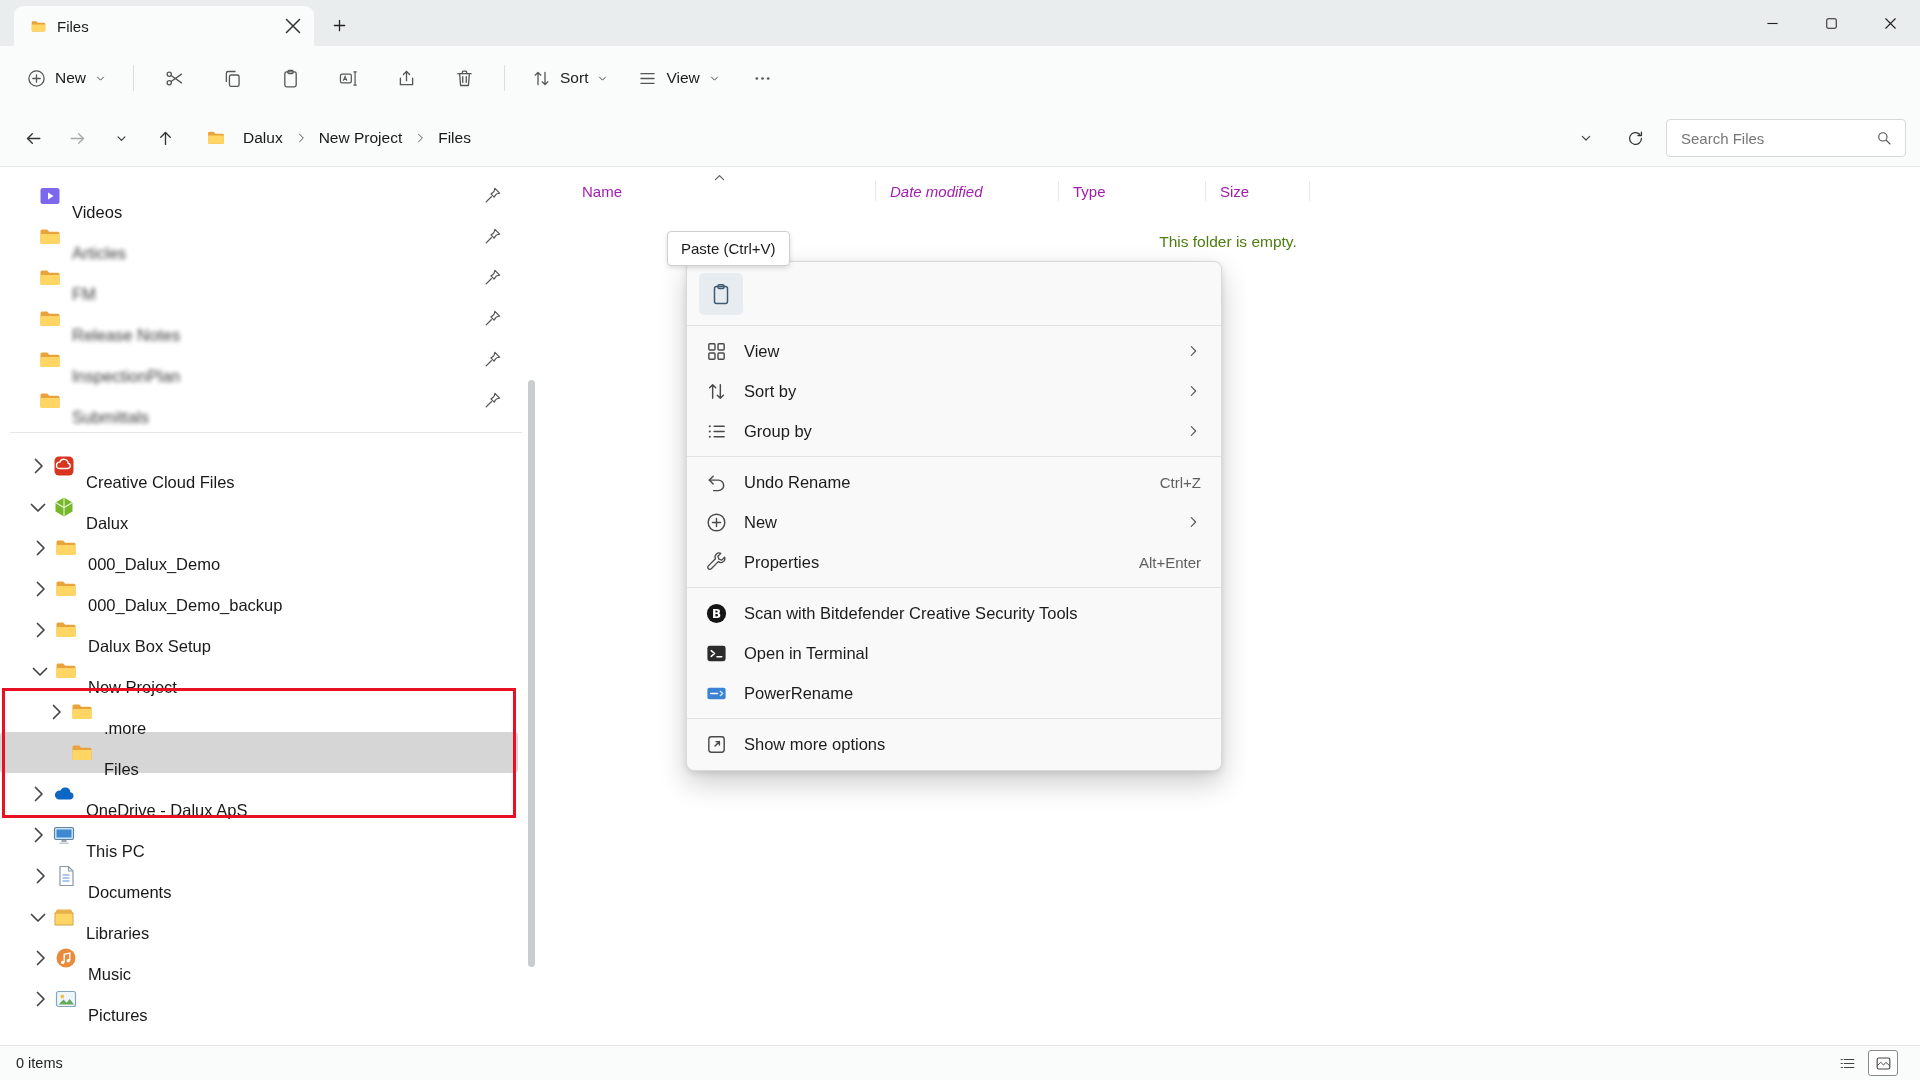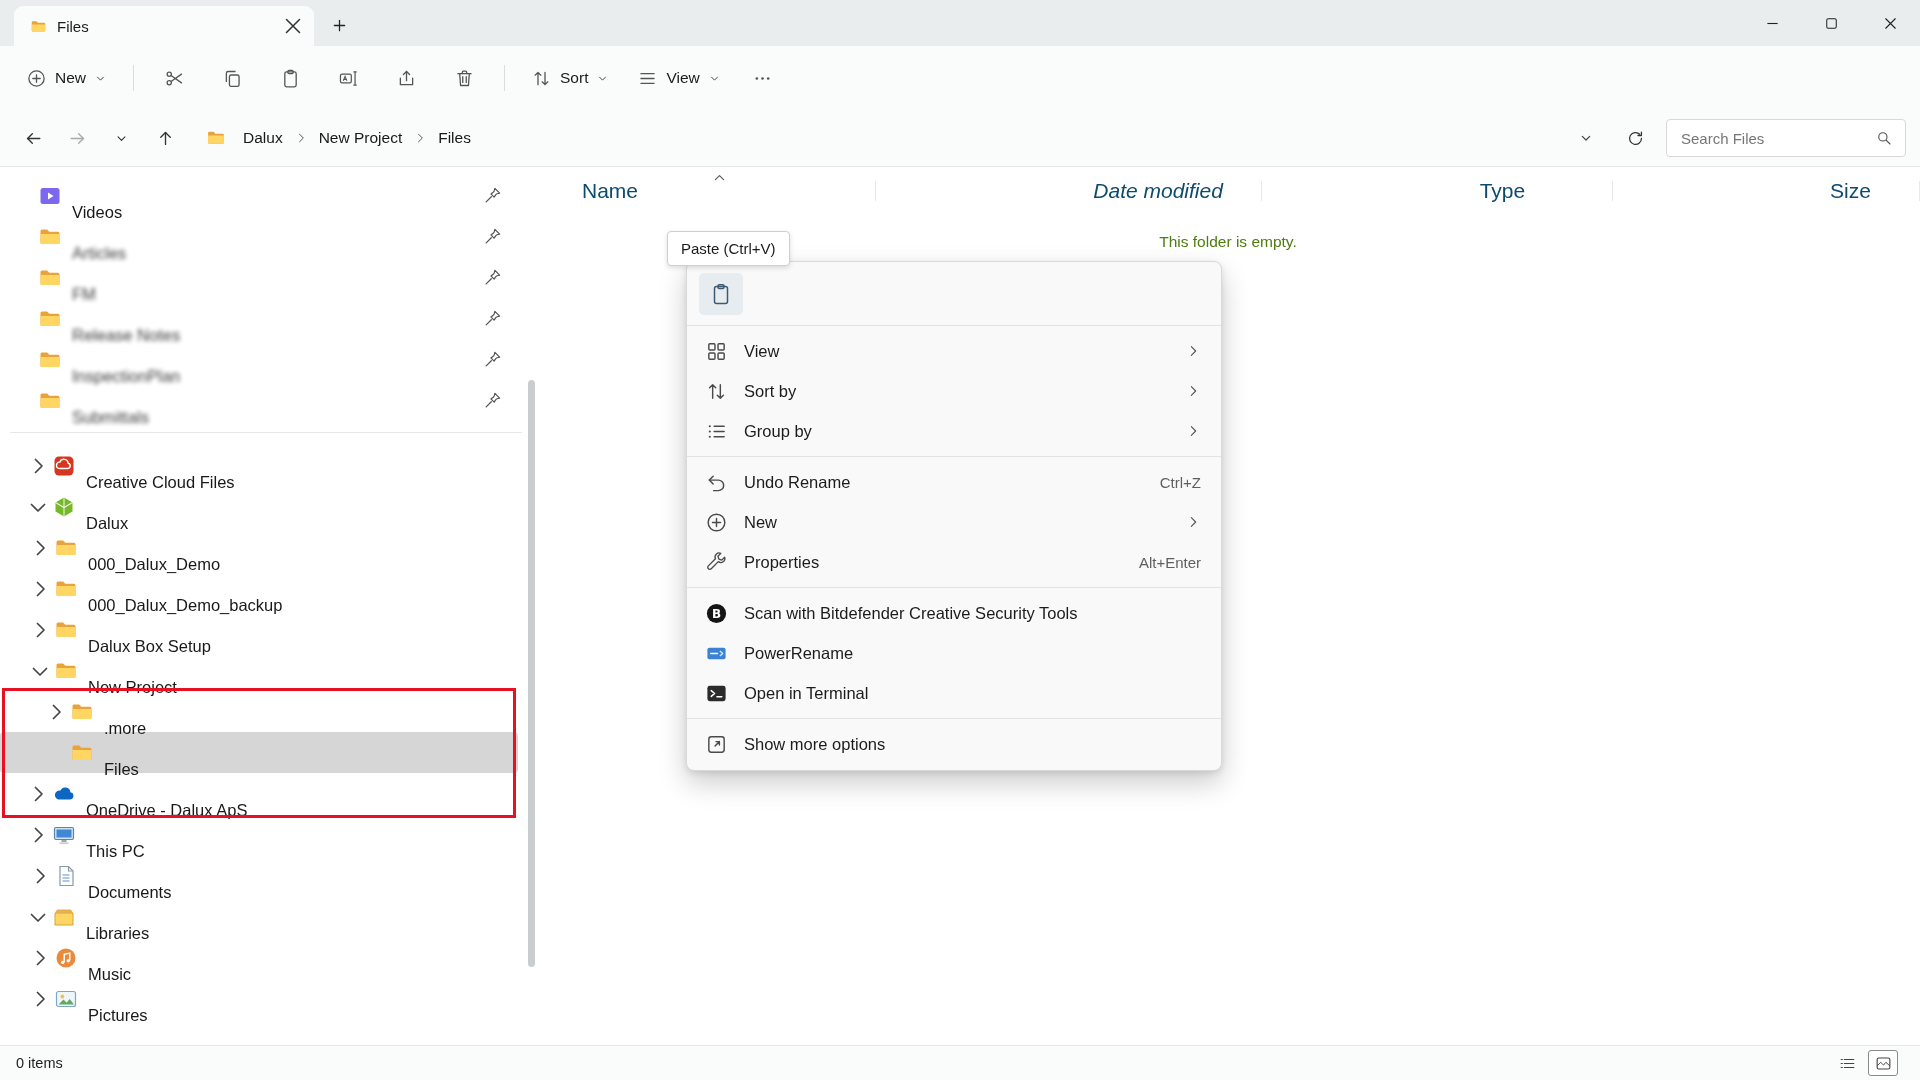--- a/index.html
+++ b/index.html
@@ -71,21 +71,21 @@
   .lvl-p{padding-left:36px;}
   .lvl-0{padding-left:26px;}
   .lvl-1{padding-left:28px;}
   .lvl-2{padding-left:44px;}
   .sb-sep{height:1px;background:#e7e7e7;margin:11px 14px 12px 10px;}
   .red-box{position:absolute;left:2px;top:521px;width:514px;height:130px;border:3px solid #e81123;
            box-sizing:border-box;pointer-events:none;}
   .sb-thumb{position:absolute;right:1px;top:213px;width:7px;height:587px;background:#c9cdd0;border-radius:4px;}
 
   .content{flex:1;position:relative;min-width:0;}
-  .colheaders{position:absolute;top:6px;left:0;right:0;height:36px;display:flex;font-size:21px;color:#0c4a6e;justify-content:space-between;}
+  .colheaders{position:absolute;top:6px;left:0;right:0;height:36px;display:flex;font-size:15px;color:#a21caf;}
   .col{display:flex;align-items:center;padding-left:14px;position:relative;box-sizing:border-box;}
   .col.col-first{padding-left:46px;}
   .col::after{content:"";position:absolute;right:0;top:8px;height:20px;width:1px;background:#e8e8e8;}
   .sort-caret{position:absolute;top:3px;left:176px;width:15px;height:15px;color:#555;}
   .empty{position:absolute;top:66px;left:0;right:0;text-align:center;font-size:15.5px;color:#4d7c0f;}
 
   
   .statusbar{height:34px;background:#fafcfc;border-top:1px solid #e6e6e6;display:flex;align-items:center;
              padding:0 16px;font-size:14.5px;color:#222;flex:none;}
   .view-toggles{margin-left:auto;display:flex;gap:6px;margin-right:6px;}
@@ -768,39 +768,39 @@
       <div class="menu-item">
         <span class="mi-icon" data-icon="bitdefender-icon">
           <svg viewBox="0 0 24 24">
             <circle cx="12" cy="12" r="10" fill="#151515"></circle>
             <text x="12" y="16.6" text-anchor="middle" font-size="12.5" font-weight="bold" fill="#fff" font-family="DejaVu Sans, sans-serif">B</text>
           </svg>
         </span>
         <span class="mi-label">Scan with Bitdefender Creative Security Tools</span>
       </div>
       <div class="menu-item">
+        <span class="mi-icon" data-icon="terminal-icon">
+          <svg viewBox="0 0 24 24">
+            <rect x="2.5" y="4" width="19" height="16" rx="2.5" fill="#2b2b2b"></rect>
+            <path d="M6.5 9l3.5 3-3.5 3" fill="none" stroke="#fff" stroke-width="1.6" stroke-linecap="round" stroke-linejoin="round"></path>
+            <path d="M12.5 15.5h5" stroke="#fff" stroke-width="1.6" stroke-linecap="round"></path>
+          </svg>
+        </span>
+        <span class="mi-label">Open in Terminal</span>
+      </div>
+      <div class="menu-item">
         <span class="mi-icon" data-icon="powerrename-icon">
           <svg viewBox="0 0 24 24">
             <rect x="2.5" y="6" width="19" height="12" rx="2" fill="#3b82d4"></rect>
             <path d="M6 12h7" stroke="#fff" stroke-width="1.6" stroke-linecap="round"></path>
             <path d="M15.5 9.5L18.5 12l-3 2.5" fill="none" stroke="#d6eaff" stroke-width="1.4" stroke-linejoin="round"></path>
           </svg>
         </span>
         <span class="mi-label">PowerRename</span>
       </div>
-      <div class="menu-item">
-        <span class="mi-icon" data-icon="terminal-icon">
-          <svg viewBox="0 0 24 24">
-            <rect x="2.5" y="4" width="19" height="16" rx="2.5" fill="#2b2b2b"></rect>
-            <path d="M6.5 9l3.5 3-3.5 3" fill="none" stroke="#fff" stroke-width="1.6" stroke-linecap="round" stroke-linejoin="round"></path>
-            <path d="M12.5 15.5h5" stroke="#fff" stroke-width="1.6" stroke-linecap="round"></path>
-          </svg>
-        </span>
-        <span class="mi-label">Open in Terminal</span>
-      </div>
       <div class="menu-sep"></div>
       <div class="menu-item">
         <span class="mi-icon" data-icon="show-more-icon">
           <svg viewBox="0 0 24 24" fill="none" stroke="currentColor" stroke-width="1.5" stroke-linecap="round" stroke-linejoin="round">
             <rect x="4" y="4" width="16" height="16" rx="2.5"></rect>
             <path d="M10.5 13.5L15 9M11.5 9H15v3.5"></path>
           </svg>
         </span>
         <span class="mi-label">Show more options</span>
       </div>

